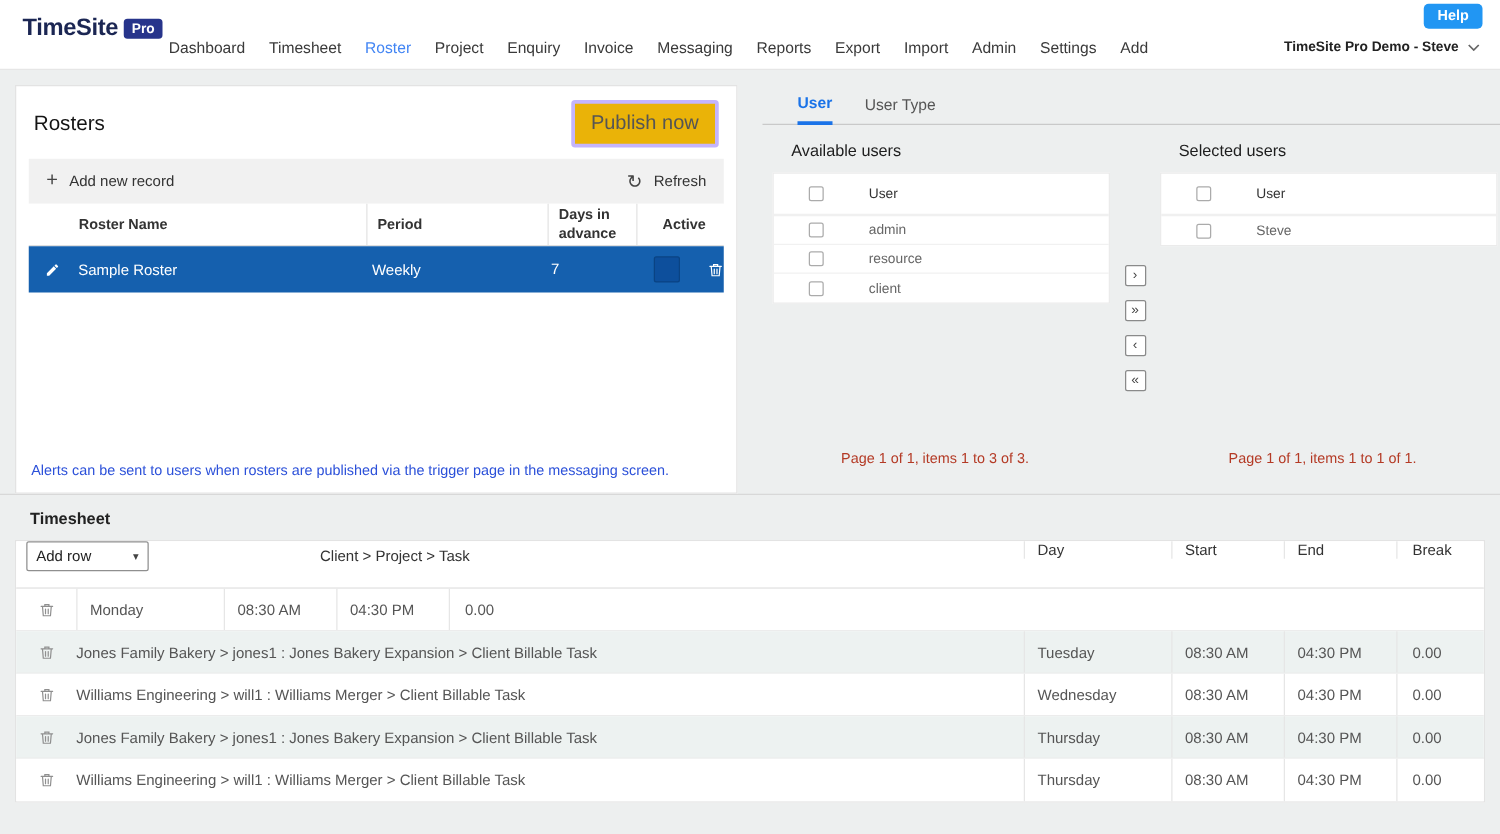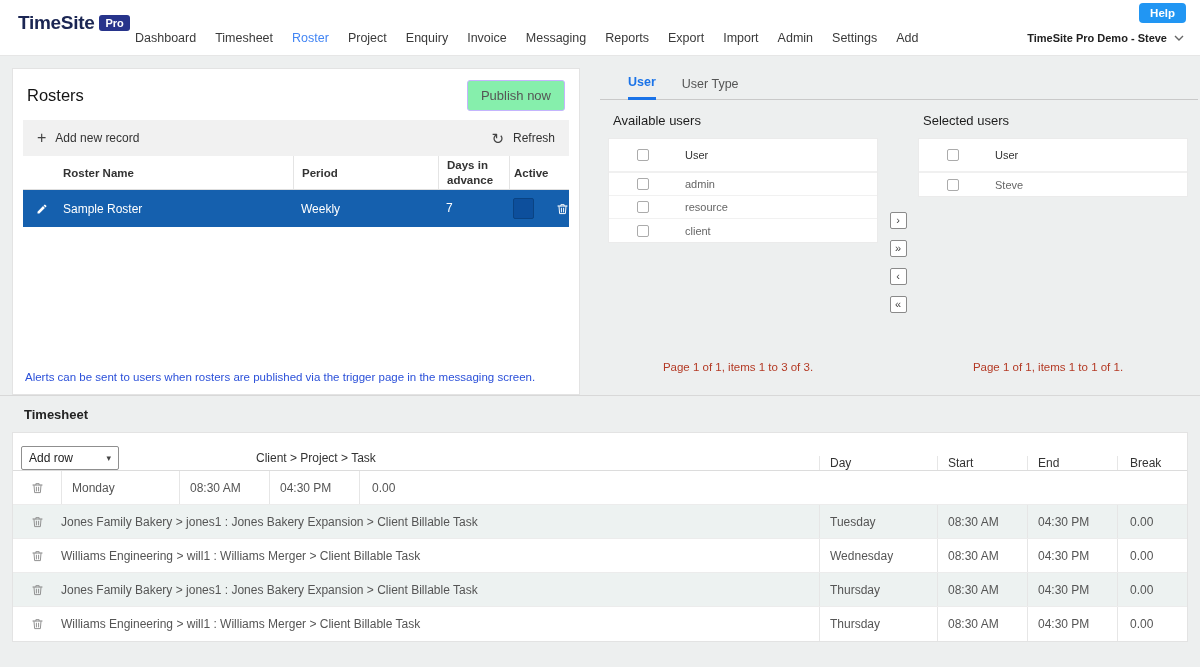--- a/index.html
+++ b/index.html
@@ -18,70 +18,70 @@
   .user-menu{position:absolute;right:16px;bottom:11px;display:flex;align-items:center;gap:7px;font-size:11px;font-weight:bold;color:#222;cursor:pointer}
   .help-btn{position:absolute;top:3px;right:14px;background:var(--help-blue,#2196f3);color:#fff;border:none;border-radius:4px;font-size:11.5px;font-weight:bold;padding:4px 11px}
 
   
   .content-row{display:flex;gap:20px;padding:12px 12px 0;height:339px}
 
   
   .rosters-card{width:578px;background:#fff;border:1px solid #e3e3e3;display:flex;flex-direction:column}
   .card-head{display:flex;justify-content:space-between;align-items:center;padding:11px 14px 9px}
   .card-title{font-size:16.5px;font-weight:normal;color:#141414}
-  .publish-btn{background:#86efac;border:1px solid #c4b5fd;border-radius:3px;padding:7px 13px;font-size:13px;color:#555}
+  .publish-btn{background:#eab308;border:3px solid #c4b5fd;border-radius:3px;padding:7px 13px;font-size:16px;color:#555}
   .card-body{display:flex;flex-direction:column;flex:1;padding:0 10px}
   .toolbar{height:36px;background:#f1f1f1;display:flex;justify-content:space-between;align-items:center;padding:0 14px;font-size:12px;color:#333}
   .tool-btn{display:flex;align-items:center;gap:9px;background:none;border:none;font-size:12px;color:#333}
   .plus-glyph{font-size:16px;color:#444;line-height:1}
   .refresh-glyph{font-size:15px;color:#444;line-height:1}
   .r-head{display:flex;align-items:stretch;height:34px;border-bottom:1px solid #dedede;font-size:11.5px;font-weight:bold;color:#333;background:#fff}
   .r-head .rc{display:flex;align-items:center}
   .rc-gutter{width:38px}
   .rc-name{width:232px;padding-left:2px}
   .rc-period{width:145px;padding-left:8px}
   .rc-days{width:71px;padding-left:8px;line-height:1.25;white-space:normal}
-  .rc-active{flex:1;padding-left:4px}
+  .rc-active{flex:1;padding-left:20px}
   .r-head .rc-period,.r-head .rc-days,.r-head .rc-active{border-left:1px solid #e4e4e4}
   .r-row{display:flex;align-items:center;height:37px;font-size:12px;color:#333}
   .r-row .rc{display:flex;align-items:center;height:100%}
   .r-row.selected{background:var(--selected-row-blue,#1560ae);color:#fff}
   .r-row .rc-gutter{justify-content:center}
   .r-row.selected svg{color:#fff}
   .active-box{width:21px;height:21px;background:#0d4f9c;border:1px solid #0a4383;border-radius:2px;display:inline-block;cursor:pointer}
   .r-row .rc-active{gap:22px}
   .r-spacer{flex:1}
   .roster-note{font-size:11.5px;color:var(--note-blue,#2b50d9);padding:6px 2px 11px}
 
   
   .user-panel{flex:1;display:flex;flex-direction:column}
   .tabs{display:flex;gap:26px;padding:7px 0 0 28px;border-bottom:1px solid #c9c9c9;height:32px;align-items:flex-end}
   .tab{font-size:12.5px;color:#555;padding-bottom:8px;cursor:pointer}
   .tab.active{color:var(--accent-blue,#1a73e8);font-weight:bold;border-bottom:3px solid var(--accent-blue,#1a73e8);margin-bottom:-1px}
   .panel-body{display:flex;flex:1;padding:0 10px 0 8px}
   .list-block{width:270px;display:flex;flex-direction:column}
-  .block-title{font-size:13px;font-weight:normal;color:#1d1d1d;margin:13px 5px 10px;}
+  .block-title{font-size:13px;font-weight:normal;color:#1d1d1d;margin:13px 15px 10px;}
   .user-table{background:#fff;border:1px solid #ebebeb}
   .ut-head{height:34px;display:flex;align-items:center;border-bottom:2px solid #f0f0f0}
   .ut-head .cb{margin-left:28px}
   .ut-col-label{margin-left:36px;font-size:11px;color:#333}
   .ut-row{height:23px;display:flex;align-items:center;border-bottom:1px solid #f1f1f1;font-size:11px;color:#666;cursor:pointer}
   .ut-row:last-child{border-bottom:none}
   .ut-row .cb{margin-left:28px}
   .ut-name{margin-left:36px}
   .cb{width:12px;height:12px;border:1px solid #ababab;border-radius:2px;background:#fff;display:inline-block;cursor:pointer}
   .pagination{margin-top:auto;margin-bottom:22px;text-align:center;padding-right:10px;font-size:11.5px;color:var(--pagination-red,#b43a25)}
   .transfer-col{width:40px;display:flex;flex-direction:column;align-items:center;justify-content:center;gap:11px;padding-top:30px}
   .transfer-btn{width:17px;height:17px;border:1px solid #8a8a8a;border-radius:2px;background:#fff;font-size:11px;line-height:13px;text-align:center;color:#444;padding:0}
 
   
   .timesheet{border-top:1px solid #d8d8d8}
   .ts-title{font-size:13px;font-weight:bold;color:#222;margin:11px 0 10px 24px}
   .ts-table{margin:0 12px;background:#fff;border:1px solid #e3e3e3}
-  .ts-head{display:flex;align-items:flex-end;height:38px;border-bottom:1px solid #dcdcdc;font-size:12px;color:#333;background:#fff}
+  .ts-head{display:flex;align-items:flex-start;height:38px;border-bottom:1px solid #dcdcdc;font-size:12px;color:#333;background:#fff}
   .ts-head>div{display:flex;align-items:center}
   .ts-col-task{flex:1}
   .add-row{margin-left:8px;width:98px;height:24px;border:1px solid #8f8f8f;border-radius:2px;display:flex;align-items:center;justify-content:space-between;padding:0 7px;font-size:12px;color:#222;background:#fff;cursor:pointer}
   .add-row .caret{font-size:9px;color:#444}
   .ts-task-label{font-weight:normal;margin-left:137px}
   .col-day{width:118px;padding-left:10px;border-left:1px solid #e6e6e6}
   .col-start{width:90px;padding-left:10px;border-left:1px solid #e6e6e6}
   .col-end{width:90px;padding-left:10px;border-left:1px solid #e6e6e6}
   .col-break{width:70px;padding-left:12px;border-left:1px solid #e6e6e6}
   .ts-row{display:flex;align-items:stretch;height:34px;font-size:12px;color:#555;border-bottom:1px solid #ececec;background:#fff}

